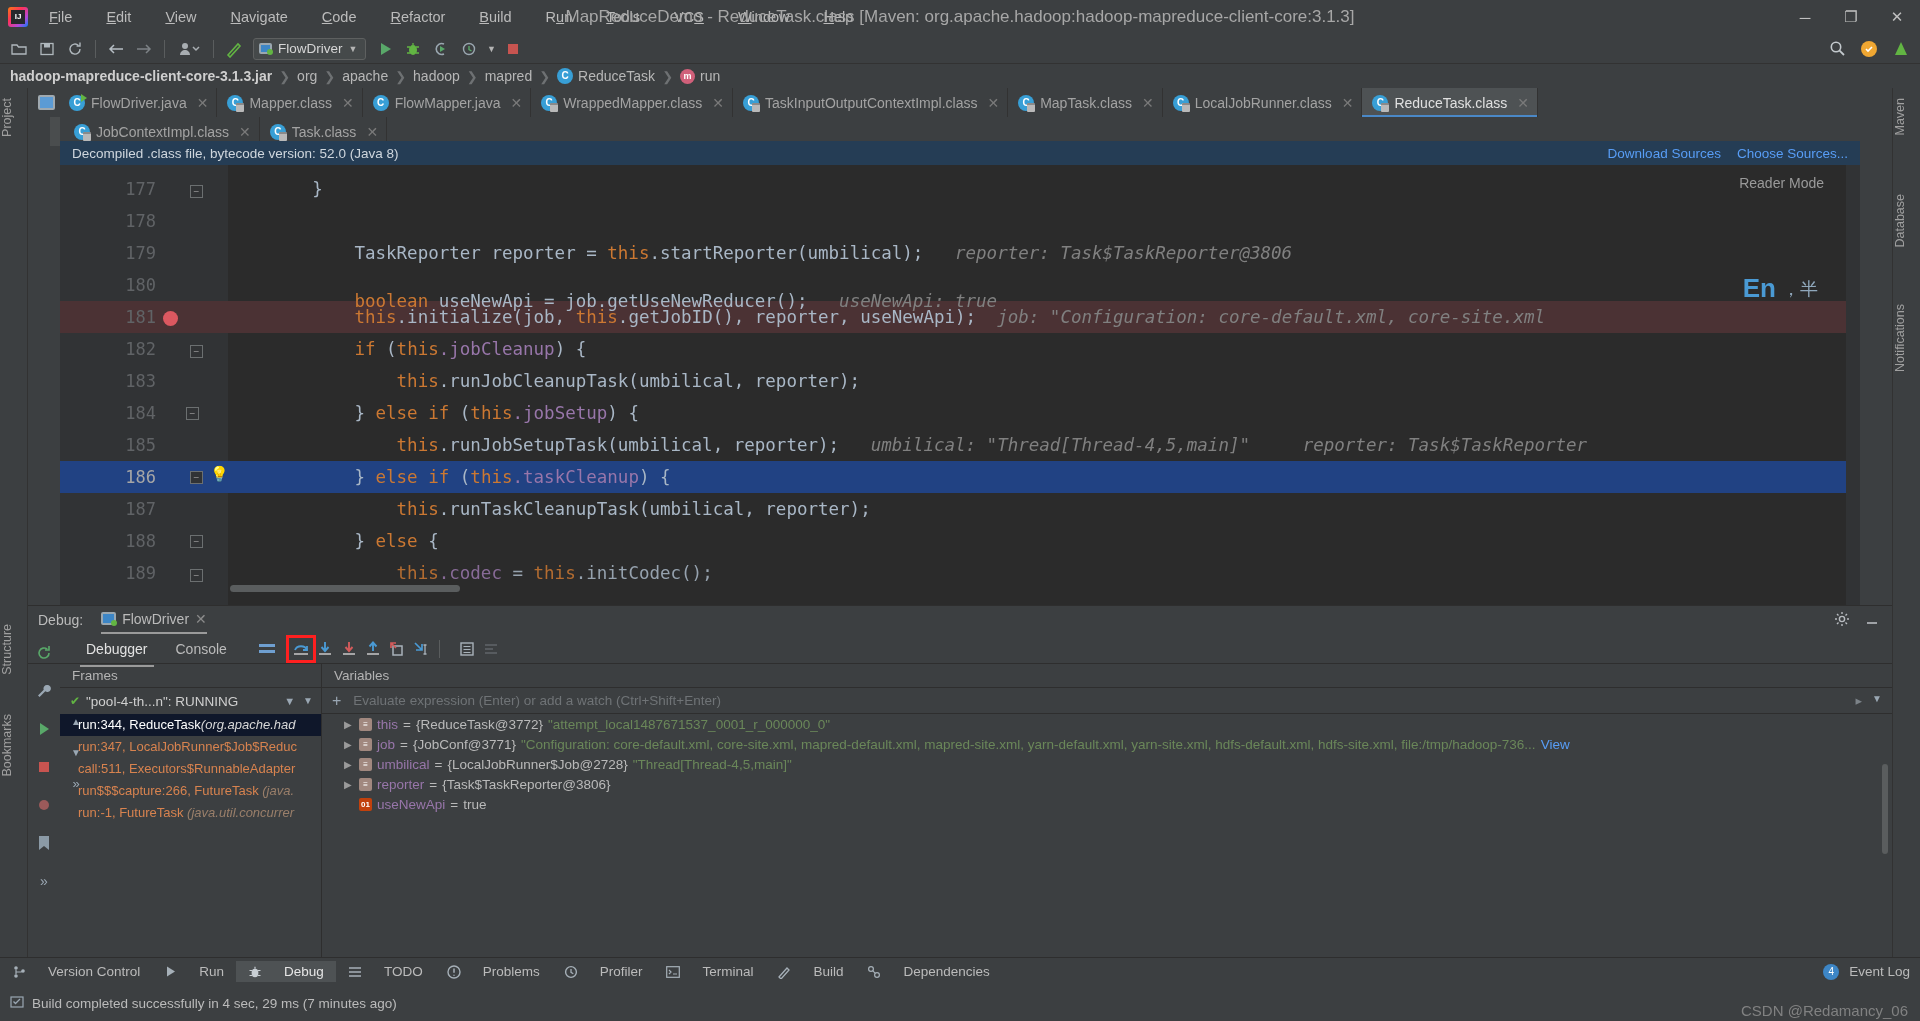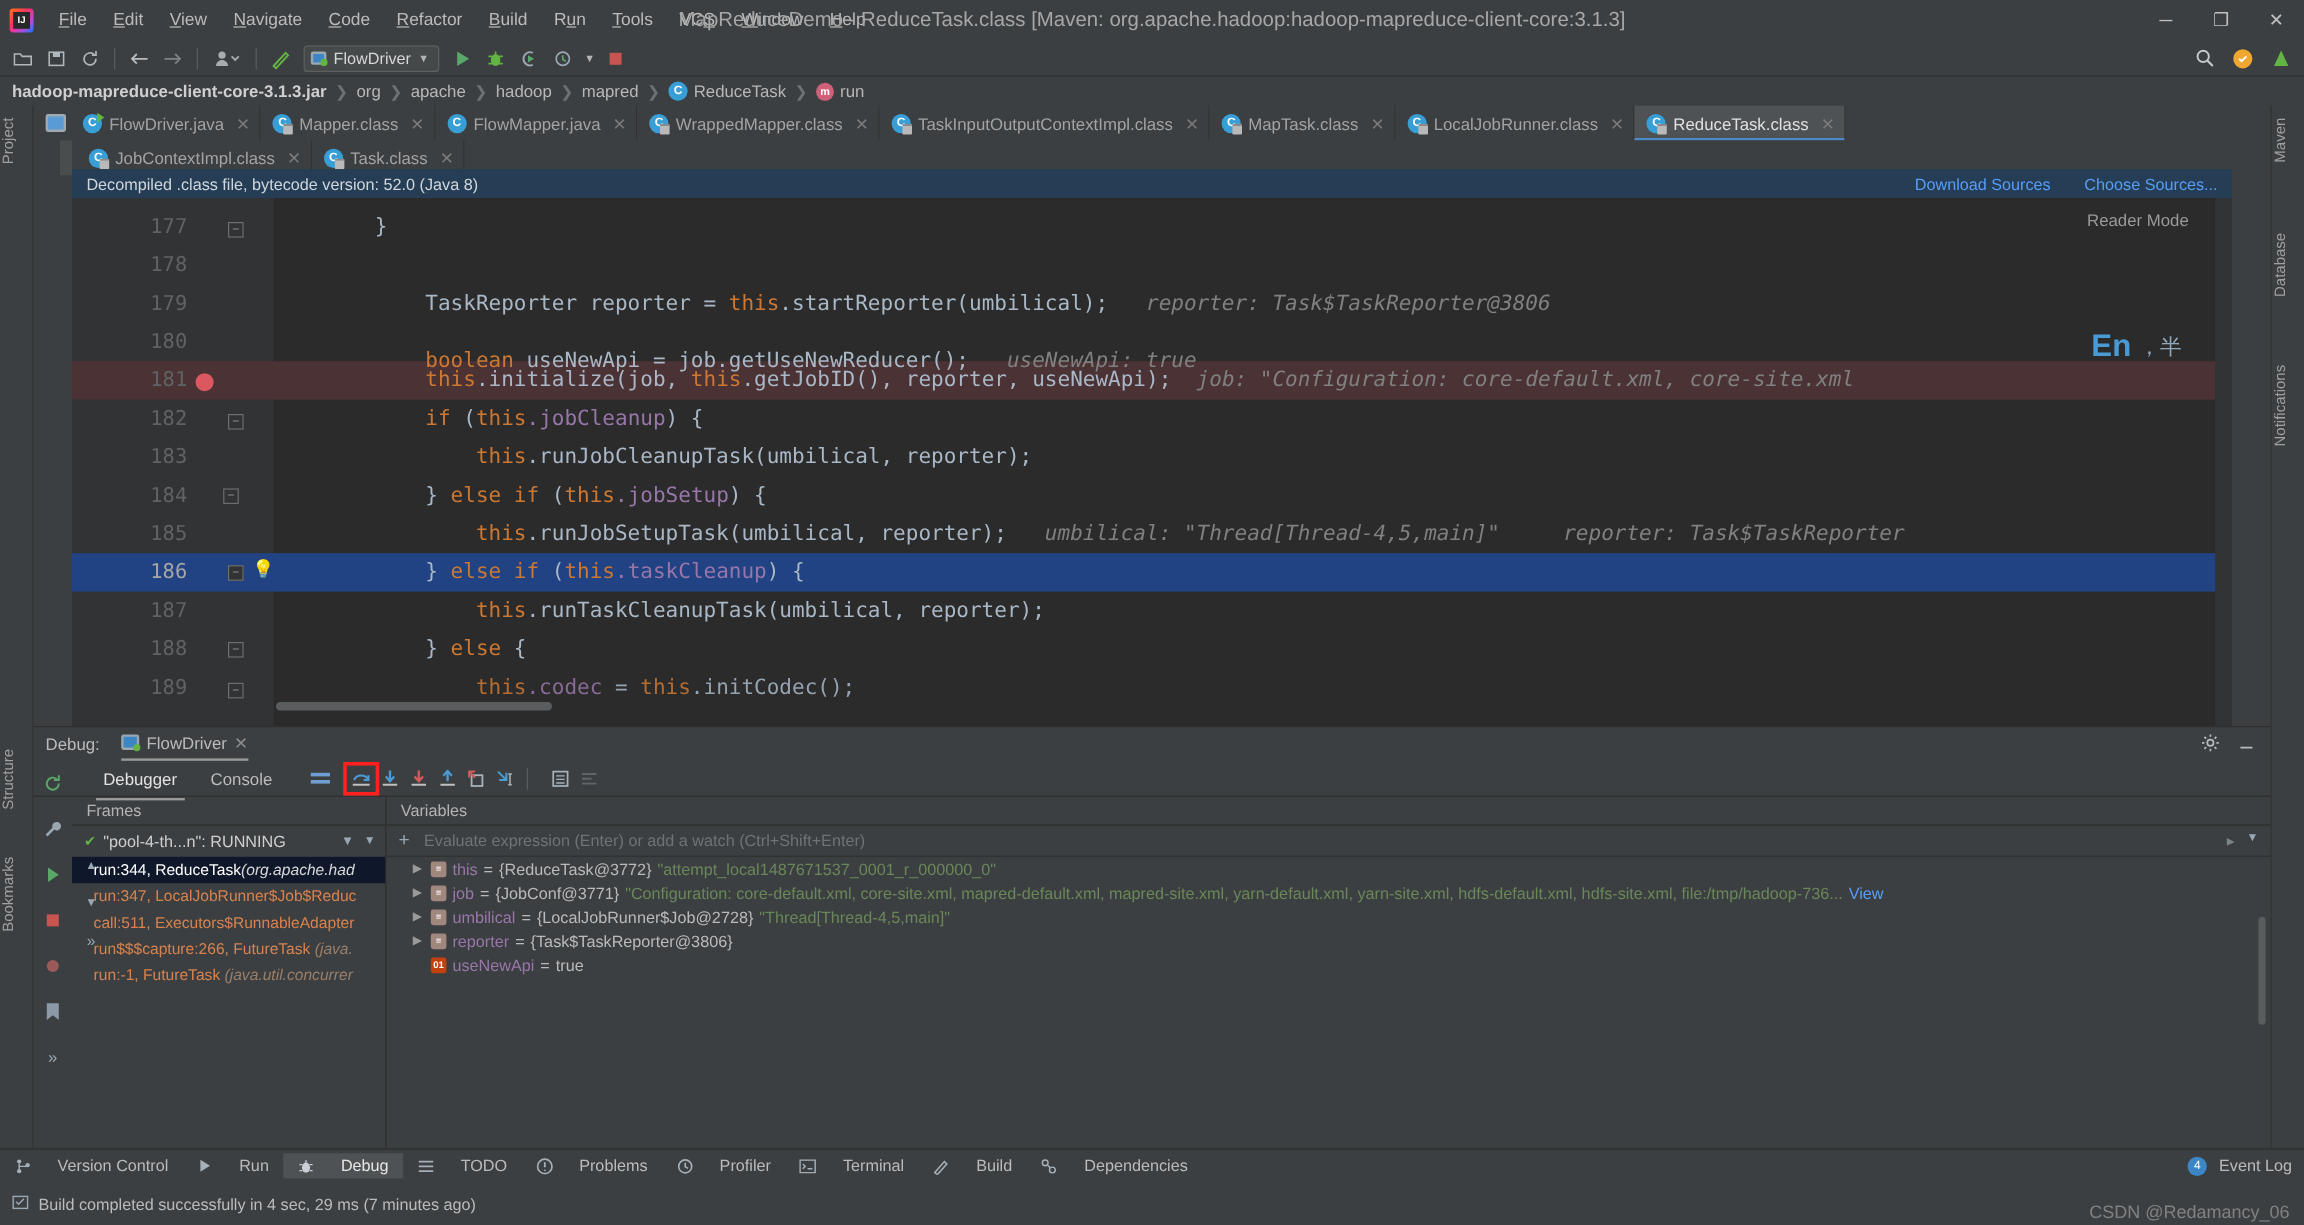--- a/index.html
+++ b/index.html
@@ -21,21 +21,21 @@
     width: 20px; height: 20px; margin-left: 8px; margin-right: 10px;
     border-radius: 3px; position: relative; overflow: hidden;
     background: linear-gradient(135deg,#f97a12 0%,#fe315d 38%,#b24adb 72%,#087cfa 100%);
     flex: 0 0 auto;
   }
   .ij-logo::after {
     content: "IJ"; position: absolute; left: 3px; top: 3px;
     width: 14px; height: 14px; background: #27282c; color: #fff;
     font-size: 8px; line-height: 14px; text-align: center; font-weight: bold;
   }
-  .menu { display: flex; align-items: center; gap: 0; }
+  .menu { display: flex; align-items: center; gap: 12px; }
   .menu-item {
     padding: 4px 11px; font-size: 14.5px; color: #bbbbbb; cursor: default;
     white-space: nowrap;
   }
   .menu-item u { text-decoration: underline; }
   .win-title {
     position: absolute; left: 0; right: 0; top: 0; height: 34px;
     display: flex; align-items: center; justify-content: center;
     font-size: 17px; color: #a7a7a7; pointer-events: none;
   }
@@ -125,21 +125,21 @@
     font-size: 9px; font-weight: bold; display: flex; align-items: center; justify-content: center;
     flex: 0 0 auto;
   }
 
   
   .notifbar {
     position: absolute; top: 141px; left: 60px; width: 1800px; height: 24px;
     background: #253d55; display: flex; align-items: center; padding: 0 12px;
     font-size: 13.5px; color: #cfd6dd;
   }
-  .notif-links { margin-left: auto; display: flex; gap: 28px; }
+  .notif-links { margin-left: auto; display: flex; gap: 16px; }
   .notif-links a { color: #589df6; text-decoration: none; font-size: 13.5px; }
 
   
   .editor {
     position: absolute; top: 165px; left: 60px; width: 1800px; height: 440px;
     background: #2b2b2b; overflow: hidden;
   }
   .gutter {
     position: absolute; left: 0; top: 0; width: 168px; height: 440px; background: #313335;
   }

